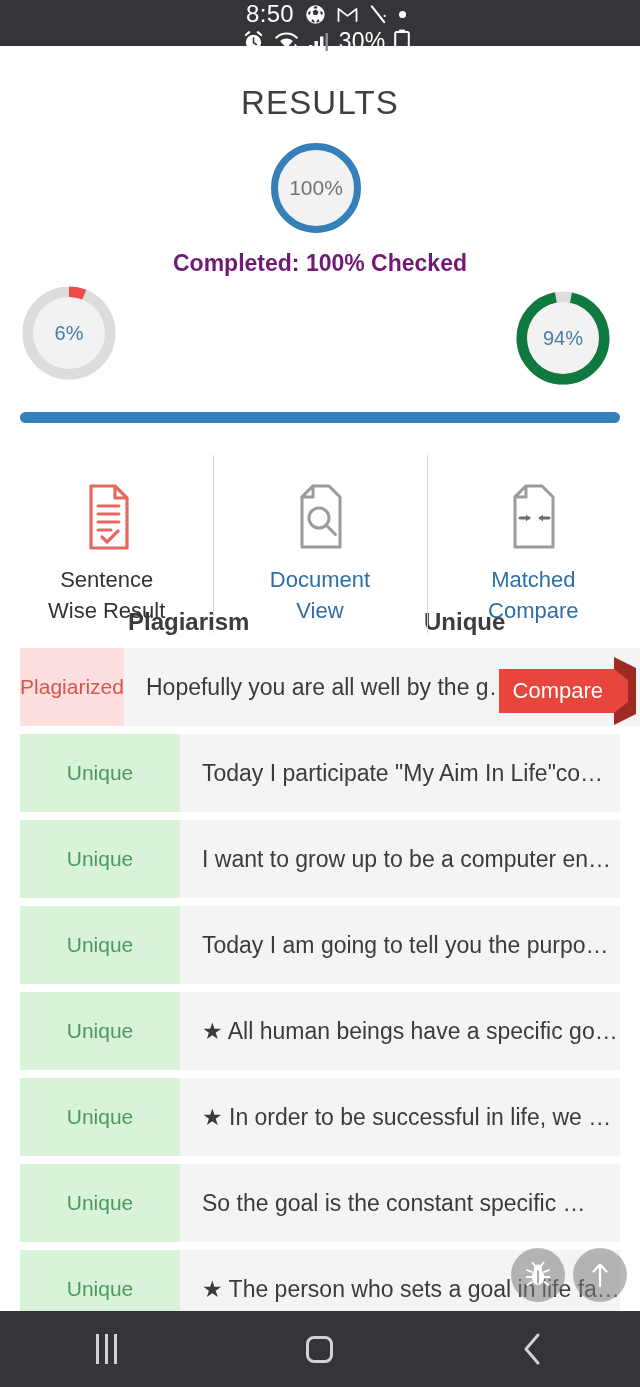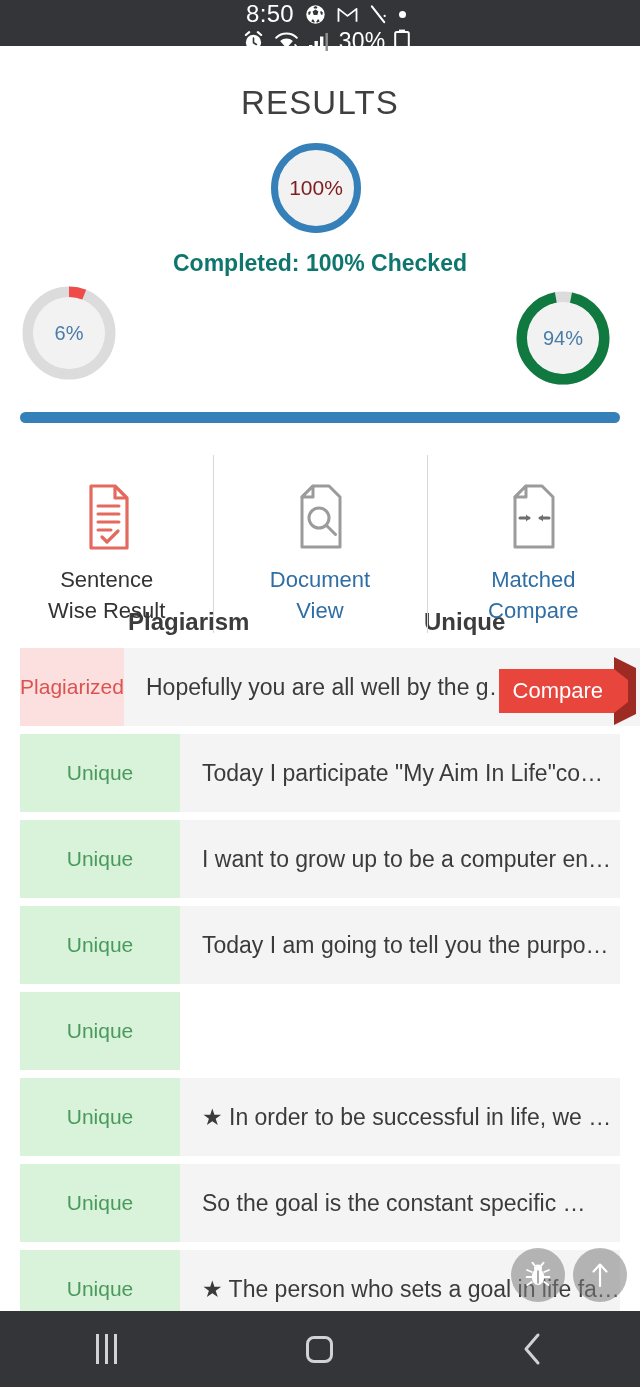--- a/index.html
+++ b/index.html
@@ -80,31 +80,31 @@
     width: 90px; height: 90px;
     border-radius: 50%;
     border: 7px solid #3580b8;
     background: #f2f2f2;
     display: flex;
     align-items: center;
     justify-content: center;
   }
   .main-circle-label {
     font-size: 21px;
-    color: #7f1d1d;
+    color: #737373;
   }
 
   .completed-text {
     position: absolute;
     top: 250px; left: 0;
     width: 640px;
     text-align: center;
     font-size: 23px;
     font-weight: bold;
-    color: #0f766e;
+    color: #701a75;
   }
 
   
   .donut-row {
     position: absolute;
     top: 286px; left: 0;
     width: 640px;
     height: 104px;
   }
   .donut {
@@ -466,20 +466,21 @@
     </div>
 
     <div class="srow unique">
       <div class="srow-tag">Unique</div>
       <div class="srow-text">Today I am going to tell you the purpo…</div>
       <div class="srow-right-pad"></div>
     </div>
 
     <div class="srow unique">
       <div class="srow-tag">Unique</div>
+      <div class="srow-text">★ All human beings have a specific go…</div>
       <div class="srow-right-pad"></div>
     </div>
 
     <div class="srow unique">
       <div class="srow-tag">Unique</div>
       <div class="srow-text">★ In order to be successful in life, we …</div>
       <div class="srow-right-pad"></div>
     </div>
 
     <div class="srow unique">

